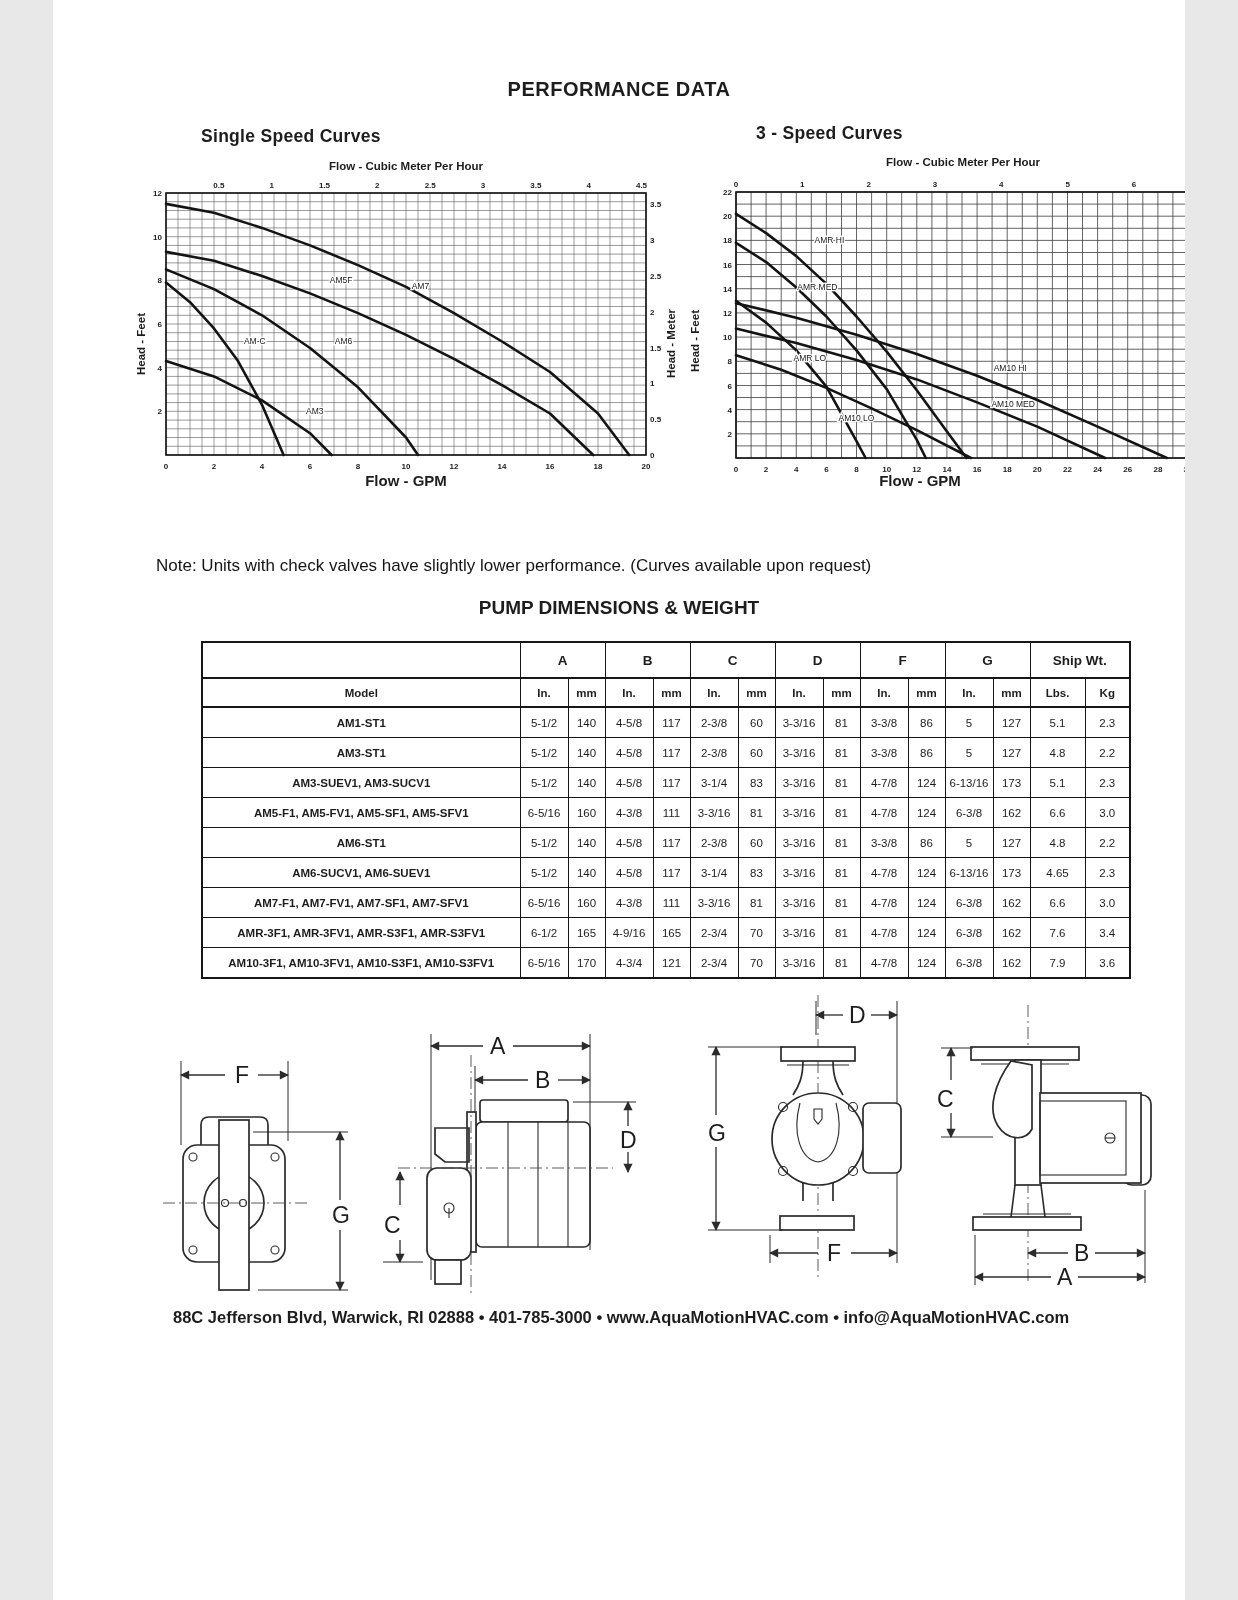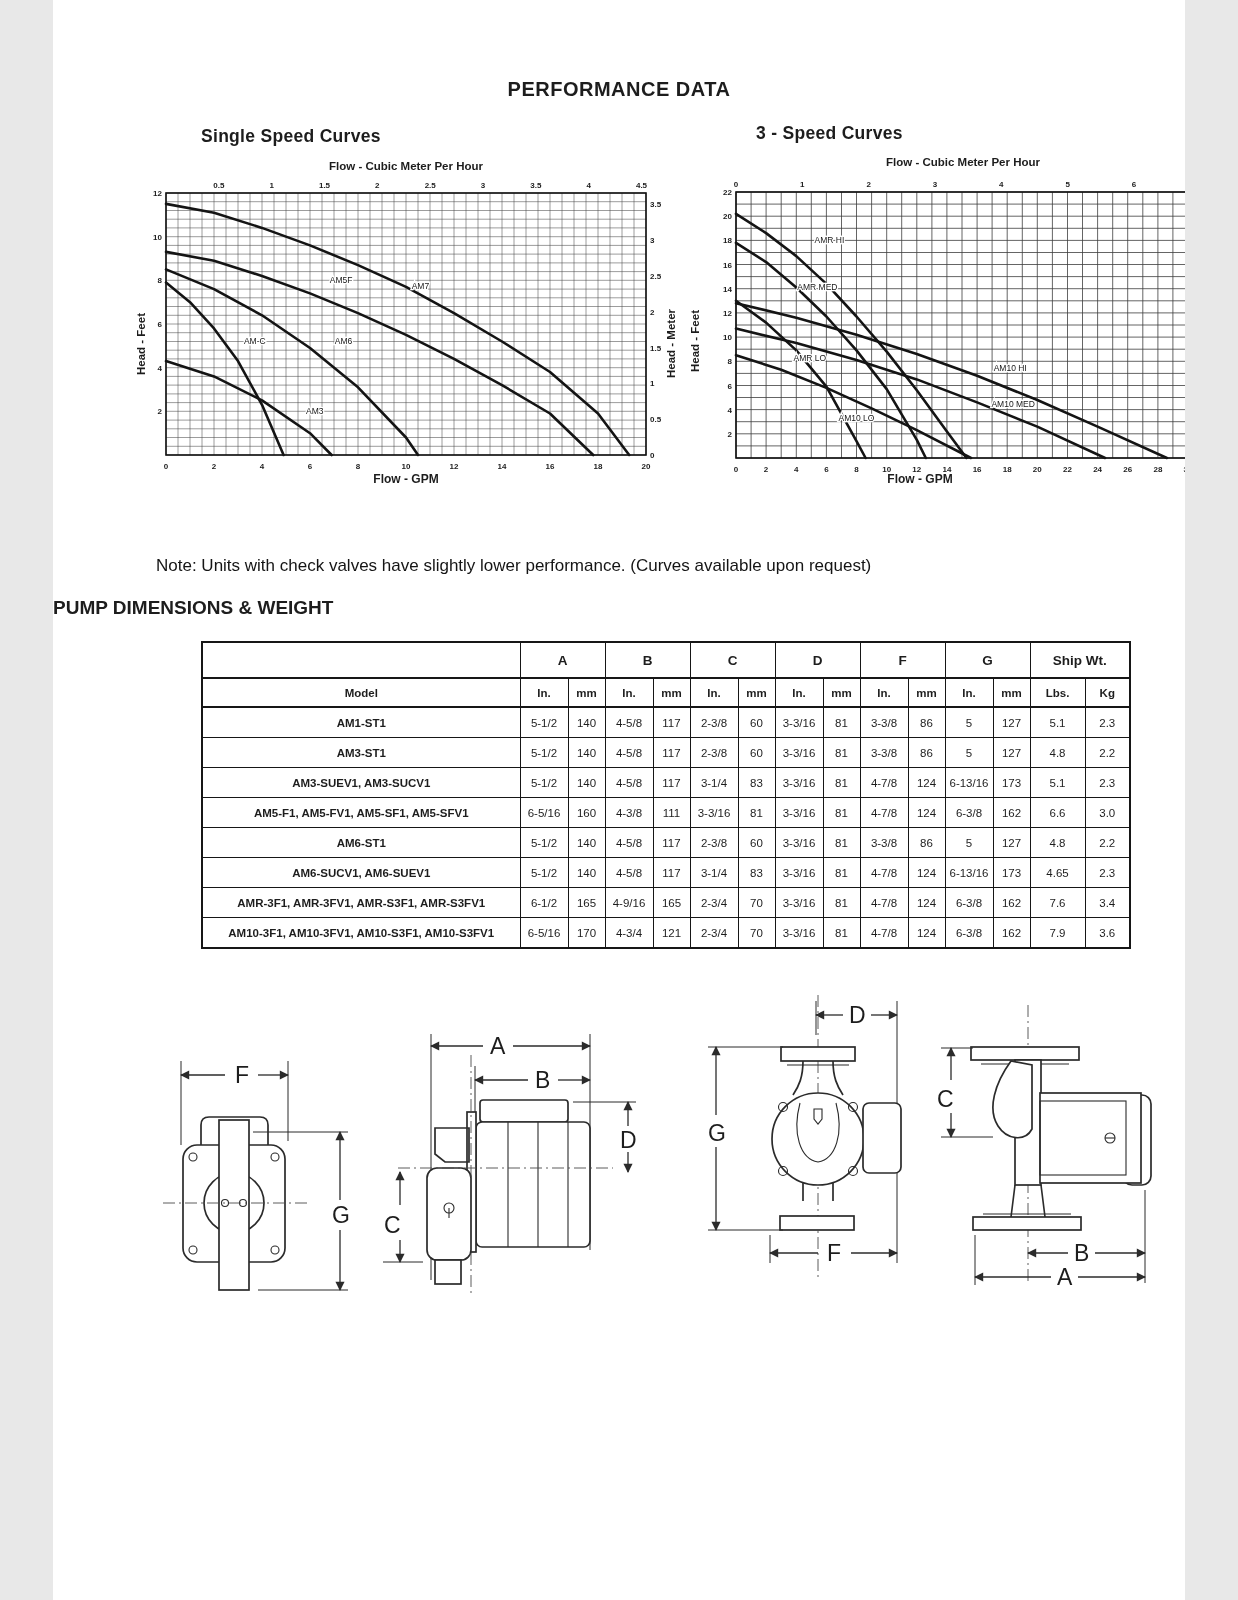--- a/index.html
+++ b/index.html
@@ -2,25 +2,25 @@
 <html><head>
 <meta charset="utf-8">
 <style>
   html,body{margin:0;padding:0;background:#e8e8e8;}
   .page{position:relative;width:1132px;height:1600px;background:#ffffff;margin:0 auto;
         font-family:"Liberation Sans",sans-serif;color:#1d1d1d;overflow:hidden;}
   .abs{position:absolute;}
   .page-title{left:0;right:0;top:78px;text-align:center;font-size:20px;font-weight:bold;letter-spacing:.5px;}
   .chart-title{font-size:17.5px;font-weight:bold;letter-spacing:.3px;}
   .axis-top{font-size:11.5px;font-weight:bold;text-align:center;}
-  .axis-bottom{font-size:12px;font-weight:bold;text-align:center;}
+  .axis-bottom{font-size:15px;font-weight:bold;text-align:center;}
   .vlabel{position:absolute;transform:rotate(-90deg);transform-origin:left top;
           font-size:11.5px;font-weight:bold;white-space:nowrap;}
   .note{font-size:17px;color:#151515;}
-  .section-title{left:0;right:0;top:597px;text-align:left;font-size:19px;font-weight:bold;}
+  .section-title{left:0;right:0;top:597px;text-align:center;font-size:19px;font-weight:bold;}
   table.dims{border-collapse:collapse;table-layout:fixed;width:916px;background:#fff;}
   table.dims th,table.dims td{border:1.5px solid #161616;text-align:center;vertical-align:middle;
        font-size:11.5px;padding:0;overflow:hidden;white-space:nowrap;}
   table.dims{border:2.5px solid #161616;}
   tr.grp th{height:34px;font-size:13.5px;font-weight:bold;border-bottom:2.5px solid #161616;}
   tr.grp th.corner{border-bottom:2.5px solid #161616;}
   tr.sub th{height:27px;font-weight:bold;border-bottom:2.5px solid #161616;}
   table.dims td{height:29px;}
   table.dims td.model{font-weight:bold;font-size:11.5px;}
   .footer{font-size:16.5px;font-weight:bold;white-space:nowrap;}
@@ -432,20 +432,37 @@
           <td class="">3-3/16</td>
           <td class="">81</td>
           <td class="">4-7/8</td>
           <td class="">124</td>
           <td class="">6-13/16</td>
           <td class="">173</td>
           <td class="">4.65</td>
           <td class="">2.3</td>
         </tr>
         <tr>
+          <td class="model">AM7-F1, AM7-FV1, AM7-SF1, AM7-SFV1</td>
+          <td class="">6-5/16</td>
+          <td class="">160</td>
+          <td class="">4-3/8</td>
+          <td class="">111</td>
+          <td class="">3-3/16</td>
+          <td class="">81</td>
+          <td class="">3-3/16</td>
+          <td class="">81</td>
+          <td class="">4-7/8</td>
+          <td class="">124</td>
+          <td class="">6-3/8</td>
+          <td class="">162</td>
+          <td class="">6.6</td>
+          <td class="">3.0</td>
+        </tr>
+        <tr>
           <td class="model">AMR-3F1, AMR-3FV1, AMR-S3F1, AMR-S3FV1</td>
           <td class="">6-1/2</td>
           <td class="">165</td>
           <td class="">4-9/16</td>
           <td class="">165</td>
           <td class="">2-3/4</td>
           <td class="">70</td>
           <td class="">3-3/16</td>
           <td class="">81</td>
           <td class="">4-7/8</td>
@@ -608,14 +625,15 @@
     <line class="ext" x1="212" y1="205" x2="212" y2="298"></line>
     <line class="dim" x1="95" y1="268" x2="135" y2="268" marker-start="url(#a4)"></line>
     <line class="dim" x1="162" y1="268" x2="212" y2="268" marker-end="url(#a4)"></line>
     <text class="dimL" x="141" y="276">B</text>
     <line class="ext" x1="42" y1="250" x2="42" y2="300"></line>
     <line class="dim" x1="42" y1="292" x2="118" y2="292" marker-start="url(#a4)"></line>
     <line class="dim" x1="145" y1="292" x2="212" y2="292" marker-end="url(#a4)"></line>
     <text class="dimL" x="124" y="300">A</text>
   </svg>
 
+  <div class="abs footer" style="left:120px;top:1308px;">88C Jefferson Blvd, Warwick, RI 02888  •  401-785-3000  •  www.AquaMotionHVAC.com  •  info@AquaMotionHVAC.com</div>
 
 </div>
 
 </body></html>

